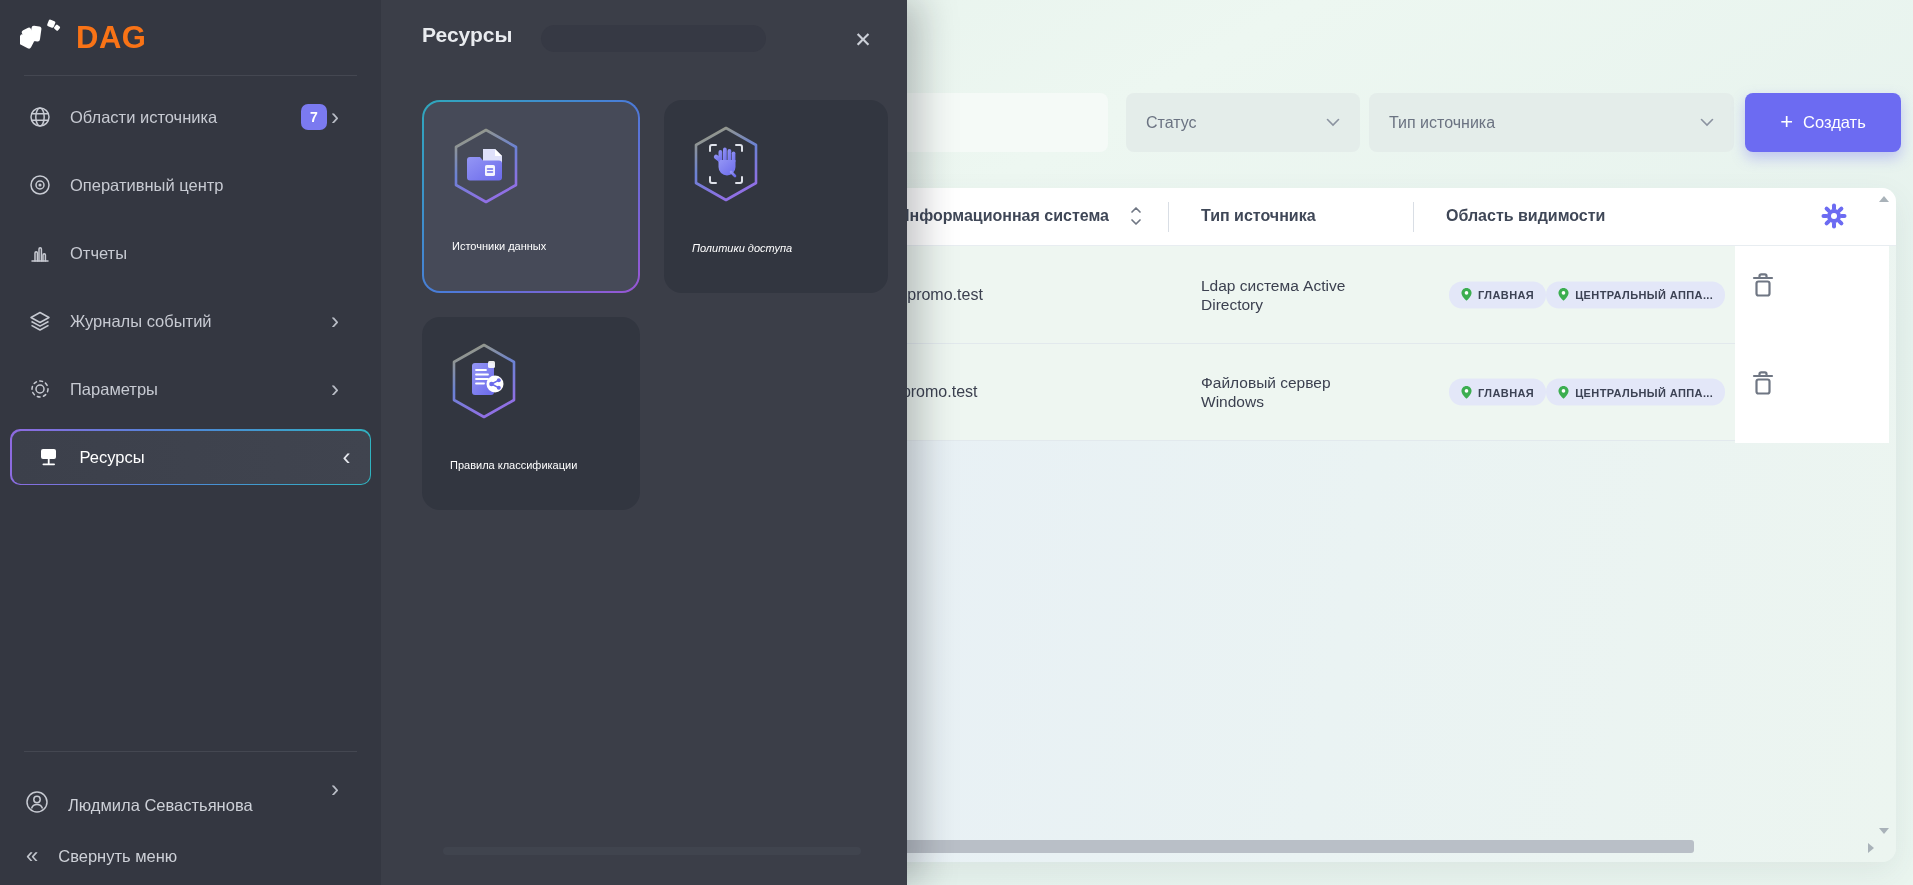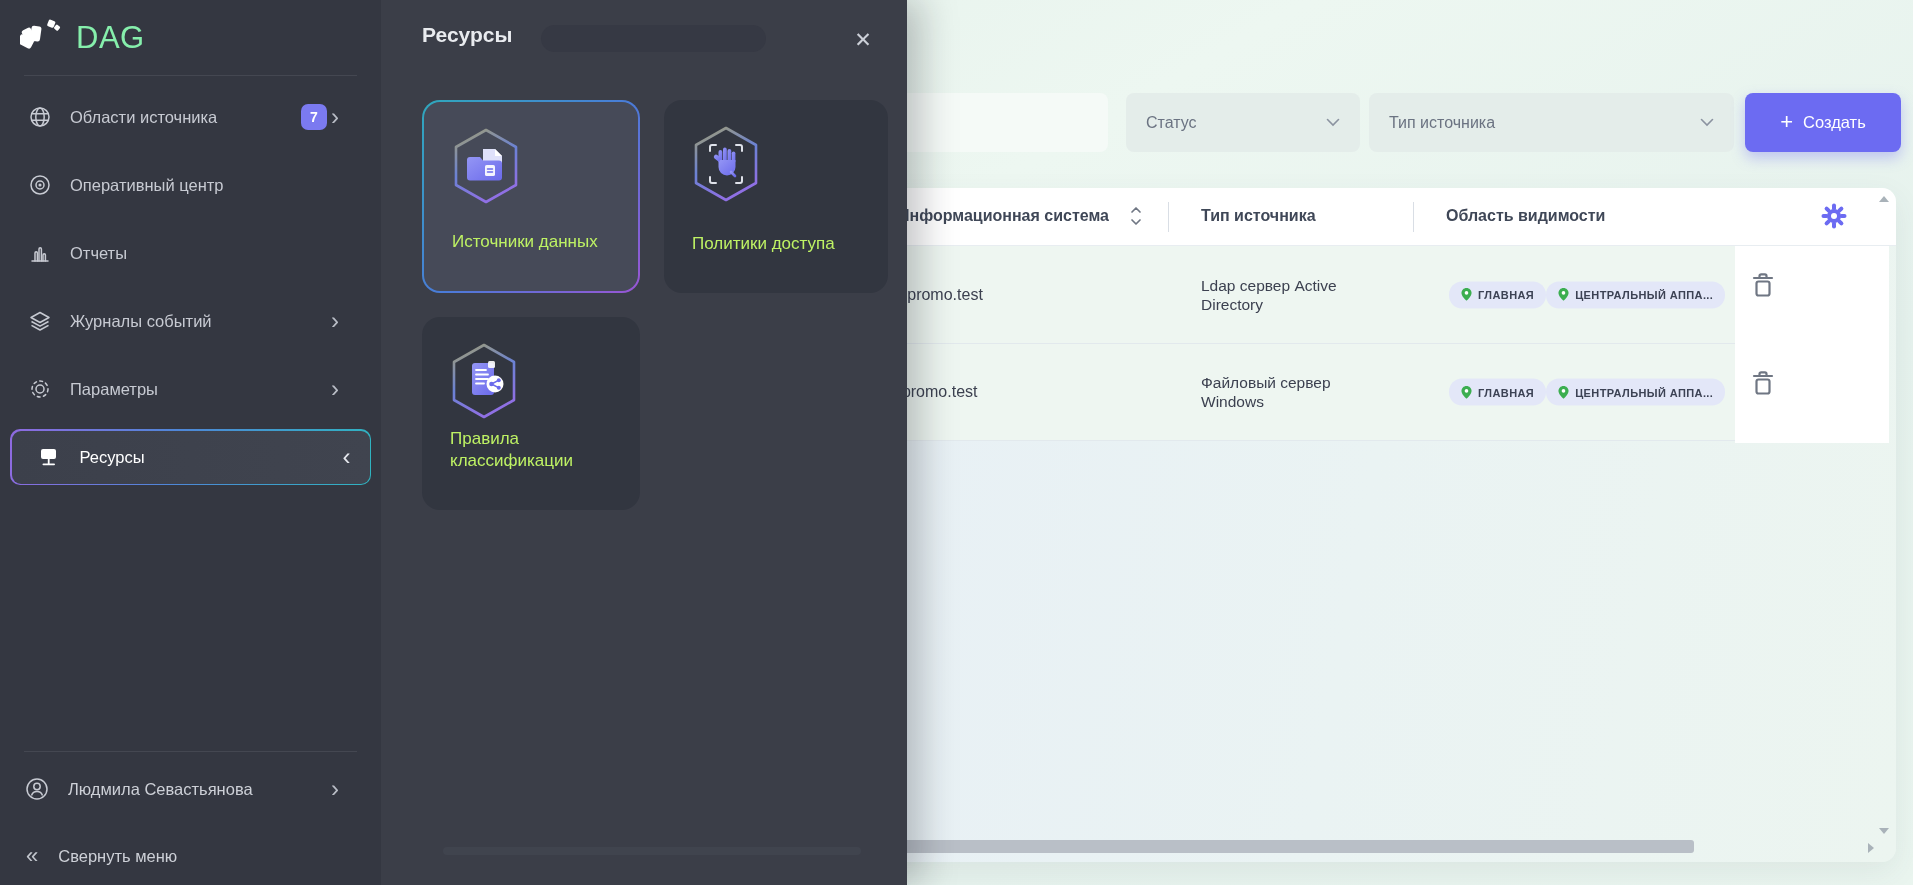--- a/index.html
+++ b/index.html
@@ -73,51 +73,51 @@
   .modal-title { position:absolute; left:41px; top:23px; font-size:21px; font-weight:700; color:#e9ebef; }
   .title-ghost { position:absolute; left:160px; top:25px; width:225px; height:27px;
     background:#363944; border-radius:14px; }
   .modal-close { position:absolute; right:28px; top:24px; width:32px; height:32px; border:none;
     background:transparent; color:#ccd0d8; font-size:21px; cursor:pointer; line-height:32px; text-align:center;
     font-family:"Liberation Sans",sans-serif; }
   .card { position:absolute; width:224px; height:193px; border-radius:18px; background:#323640; cursor:pointer; }
   .card-sel-wrap { position:absolute; left:41px; top:100px; width:218px; height:193px; border-radius:18px;
     padding:2px; background:linear-gradient(135deg,#2fa8bc 0%,#4a7bd8 52%,#9a55d4 100%); cursor:pointer; }
   .card-sel-inner { width:100%; height:100%; border-radius:16px; background:#464a58; position:relative; }
-  .card2 { left:283px; top:100px; }
+  .card2 { left:283px; top:100px;font-style:italic; }
   .card3 { left:41px; top:317px; width:218px; }
   .hex-icon { position:absolute; left:26px; top:24px; }
-  .card-label { position:absolute; left:28px; right:18px; bottom:38px; font-size:17px;
-    line-height:1.3; color:#bef264; }
+  .card-label { position:absolute; left:28px; right:18px; bottom:38px; font-size:11px;
+    line-height:1.3; color:#ffffff; }
   .modal-scroll-hint { position:absolute; left:62px; bottom:30px; width:418px; height:8px;
     background:#454853; opacity:.55; border-radius:4px; }
 
   
   .sidebar { position:absolute; left:0; top:0; width:381px; height:885px; background:#343741; color:#c7cad2; }
   .logo-row { display:flex; align-items:center; gap:14px; padding:16px 0 14px 20px; }
-  .logo-text { font-size:31px; font-weight:400; color:#86efac; letter-spacing:.5px; }
+  .logo-text { font-size:31px; font-weight:700; color:#f97316; letter-spacing:.5px; }
   .side-div { position:absolute; left:24px; right:24px; height:1px; background:#444751; }
   .div-top { top:75px; } .div-bottom { top:751px; }
   .nav { position:absolute; left:0; top:83px; width:381px; }
   .nav-item { position:relative; height:68px; display:flex; align-items:center; padding-left:28px;
     cursor:pointer; font-size:16.5px; }
   .nav-item .nav-ico { width:24px; display:flex; justify-content:center; margin-right:18px; flex:none; }
   .nav-badge { position:absolute; left:301px; top:50%; transform:translateY(-50%); min-width:26px; height:26px;
     background:#7b7af0; color:#fff; border-radius:7px; font-size:14px; font-weight:700;
     display:flex; align-items:center; justify-content:center; padding:0 4px; }
   .nav-chev { position:absolute; left:331px; top:50%; transform:translateY(-52%);
     font-size:24px; color:#b9bdc6; line-height:1; }
   .res-wrap { position:absolute; left:10px; top:429px; width:361px; height:56px; border-radius:10px;
     padding:1.5px; background:linear-gradient(100deg,#8f6ae0 0%,#4f86d8 45%,#2fb4c0 100%); cursor:pointer; }
   .res-inner { width:100%; height:100%; border-radius:9px; position:relative;
     background:linear-gradient(90deg,#3c404b,#40444f); display:flex; align-items:center; padding-left:26px;
     color:#fff; font-size:16.5px; }
   .res-inner .nav-ico { width:24px; display:flex; justify-content:center; margin-right:18px; }
   .user-item { position:absolute; left:0; top:763px; width:381px; height:52px; display:flex;
-    align-items:center; padding-left:24px; cursor:pointer; font-size:16.5px; color:#cdd0d7; }
+    align-items:flex-end; padding-left:24px; cursor:pointer; font-size:16.5px; color:#cdd0d7; }
   .user-item .nav-ico { width:26px; display:flex; justify-content:center; margin-right:18px; }
   .collapse-item { position:absolute; left:0; top:833px; width:381px; height:46px; display:flex;
     align-items:center; padding-left:26px; cursor:pointer; font-size:16.5px; color:#cdd0d7; }
   .collapse-glyph { font-size:22px; margin-right:20px; color:#c2c6cd; line-height:1; }
 </style>
 </head>
 <body>
 
 <div class="main">
 
@@ -172,21 +172,21 @@
             </g>
             <circle cx="14" cy="14" r="3" fill="#ffffff"></circle>
           </svg>
       </span>
     </div>
 
     <div class="actions-bg"></div>
 
     <div class="row row1">
       <span class="cell-name">ad.promo.test</span>
-      <span class="cell-type">Ldap сервер Active Directory</span>
+      <span class="cell-type">Ldap система Active Directory</span>
       <span class="cell-scopes">
         <span class="badge">
           <svg width="11" height="14" viewBox="0 0 12 15">
               <path d="M6 0.5 C2.9 0.5 0.5 2.9 0.5 5.9 0.5 9.8 6 14.2 6 14.2 S11.5 9.8 11.5 5.9 C11.5 2.9 9.1 0.5 6 0.5 Z" fill="#3cae50"></path>
               <circle cx="6" cy="5.8" r="2" fill="#ffffff"></circle>
             </svg>
           <span>ГЛАВНАЯ</span>
         </span>
         <span class="badge">
           <svg width="11" height="14" viewBox="0 0 12 15">

